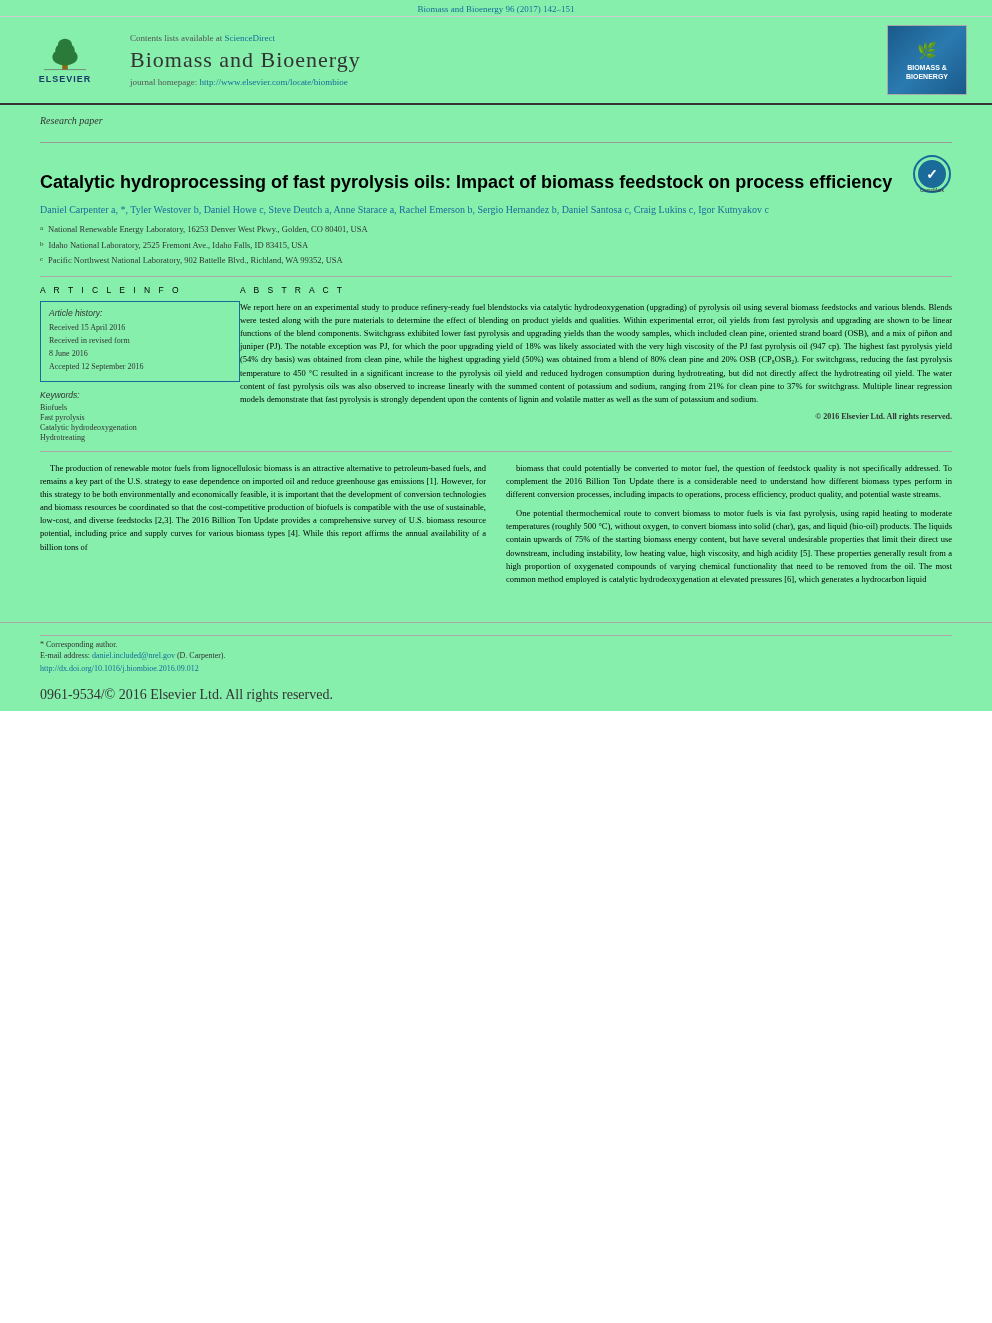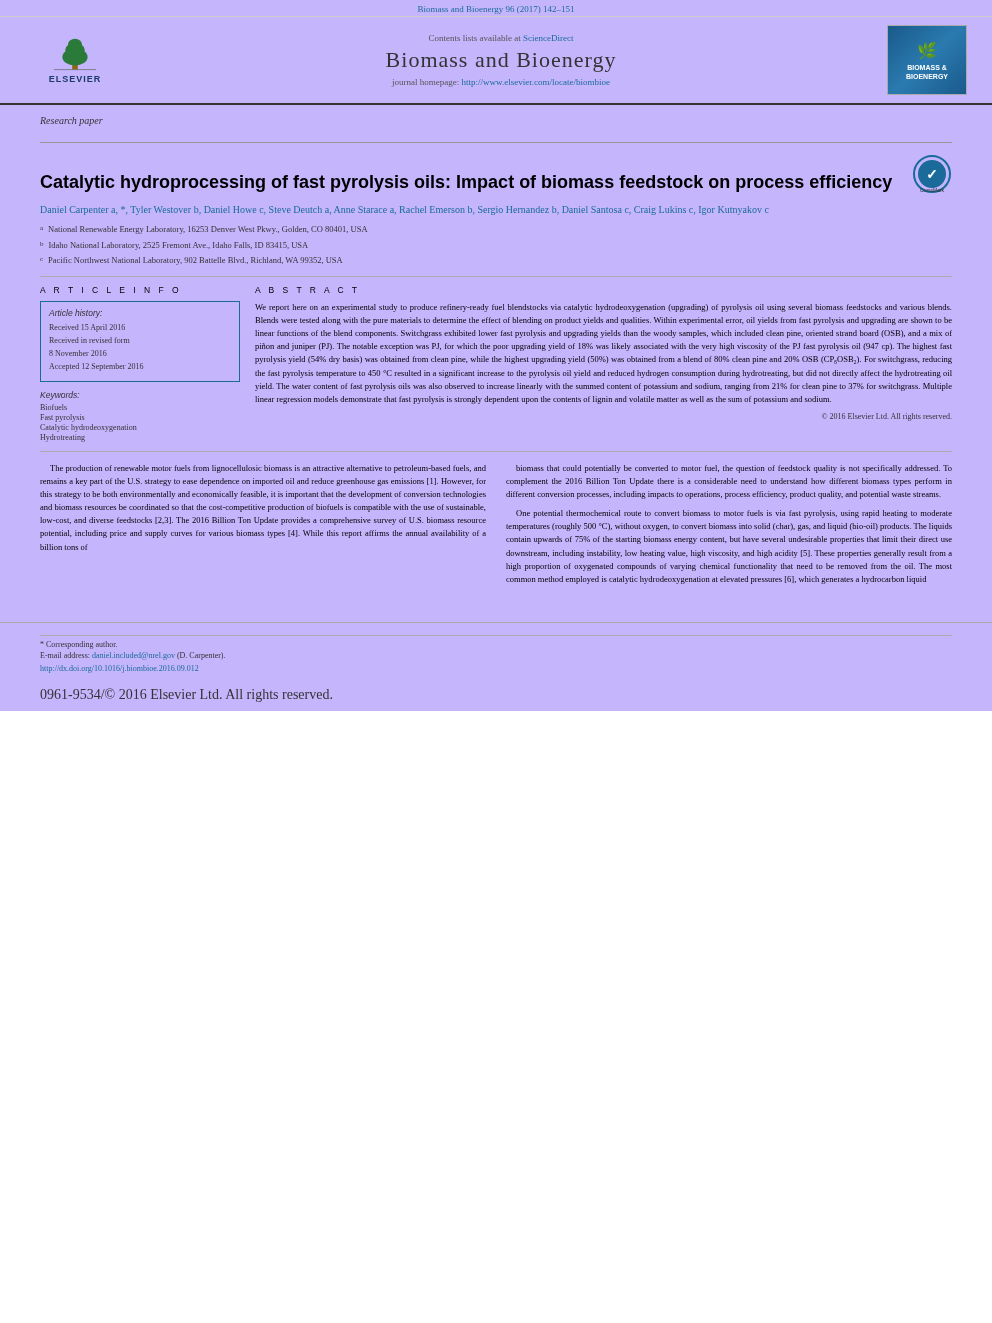--- a/index.html
+++ b/index.html
@@ -7,21 +7,21 @@
       background: #fff;
       font-family: 'Times New Roman', Times, serif;
       font-size: 10px;
       color: #000;
       width: 992px;
       min-height: 1323px;
     }
 
     .page-wrapper {
       width: 992px;
-      background: #c4b5fd;
+      background: #86efac;
       padding: 0;
     }
 
     
     .top-bar {
       text-align: center;
       padding: 4px 0 2px 0;
       font-size: 9px;
       color: #1a6a9a;
       border-bottom: 1px solid #ccc;
@@ -34,21 +34,21 @@
       padding: 8px 20px;
       border-bottom: 2px solid #333;
       gap: 10px;
     }
 
     .header-logo-left {
       width: 100px;
       display: flex;
       flex-direction: column;
       justify-content: center;
-      align-items: flex-end;
+      align-items: flex-start;
     }
 
     .elsevier-logo {
       width: 90px;
       height: 55px;
       display: flex;
       flex-direction: column;
       align-items: center;
       justify-content: center;
       gap: 3px;
@@ -64,21 +64,20 @@
       font-weight: bold;
       color: #1a3a6a;
       letter-spacing: 1px;
       font-family: Arial, sans-serif;
     }
 
     .header-center {
       flex: 1;
       display: flex;
       flex-direction: column;
-      align-items: center;
       justify-content: center;
       gap: 4px;
     }
 
     .science-direct-text {
       font-size: 9px;
       color: #555;
     }
 
     .science-direct-link {
@@ -194,21 +193,20 @@
     }
 
     .affil-super {
       font-size: 7px;
       vertical-align: super;
     }
 
     
     .two-column {
       display: flex;
-      gap: 15px;
       margin-bottom: 10px;
       border-bottom: 1px solid #aaa;
       padding-bottom: 8px;
     }
 
     .article-info-col {
       width: 200px;
       flex-shrink: 0;
     }
 
@@ -270,20 +268,21 @@
       line-height: 1.55;
       color: #000;
       text-align: justify;
     }
 
     .copyright-line {
       font-size: 8px;
       text-align: right;
       color: #333;
       margin-top: 6px;
+      font-weight: bold;
     }
 
     
     .intro-section {
       margin-top: 10px;
     }
 
     .section-title {
       font-size: 11px;
       font-weight: bold;
@@ -431,21 +430,21 @@
 
     <div class="two-column">
 
       <div class="article-info-col">
         <div class="section-heading">A R T I C L E   I N F O</div>
 
         <div class="article-history">
           <div class="history-title">Article history:</div>
           <div class="history-item">Received 15 April 2016</div>
           <div class="history-item">Received in revised form</div>
-          <div class="history-item">8 November 2016</div>
+          <div class="history-item">8 June 2016</div>
           <div class="history-item">Accepted 12 September 2016</div>
         </div>
 
         <div class="keywords-section">
           <div class="keywords-title">Keywords:</div>
           <div class="keyword-item">Biofuels</div>
           <div class="keyword-item">Fast pyrolysis</div>
           <div class="keyword-item">Catalytic hydrodeoxygenation</div>
           <div class="keyword-item">Hydrotreating</div>
         </div>

